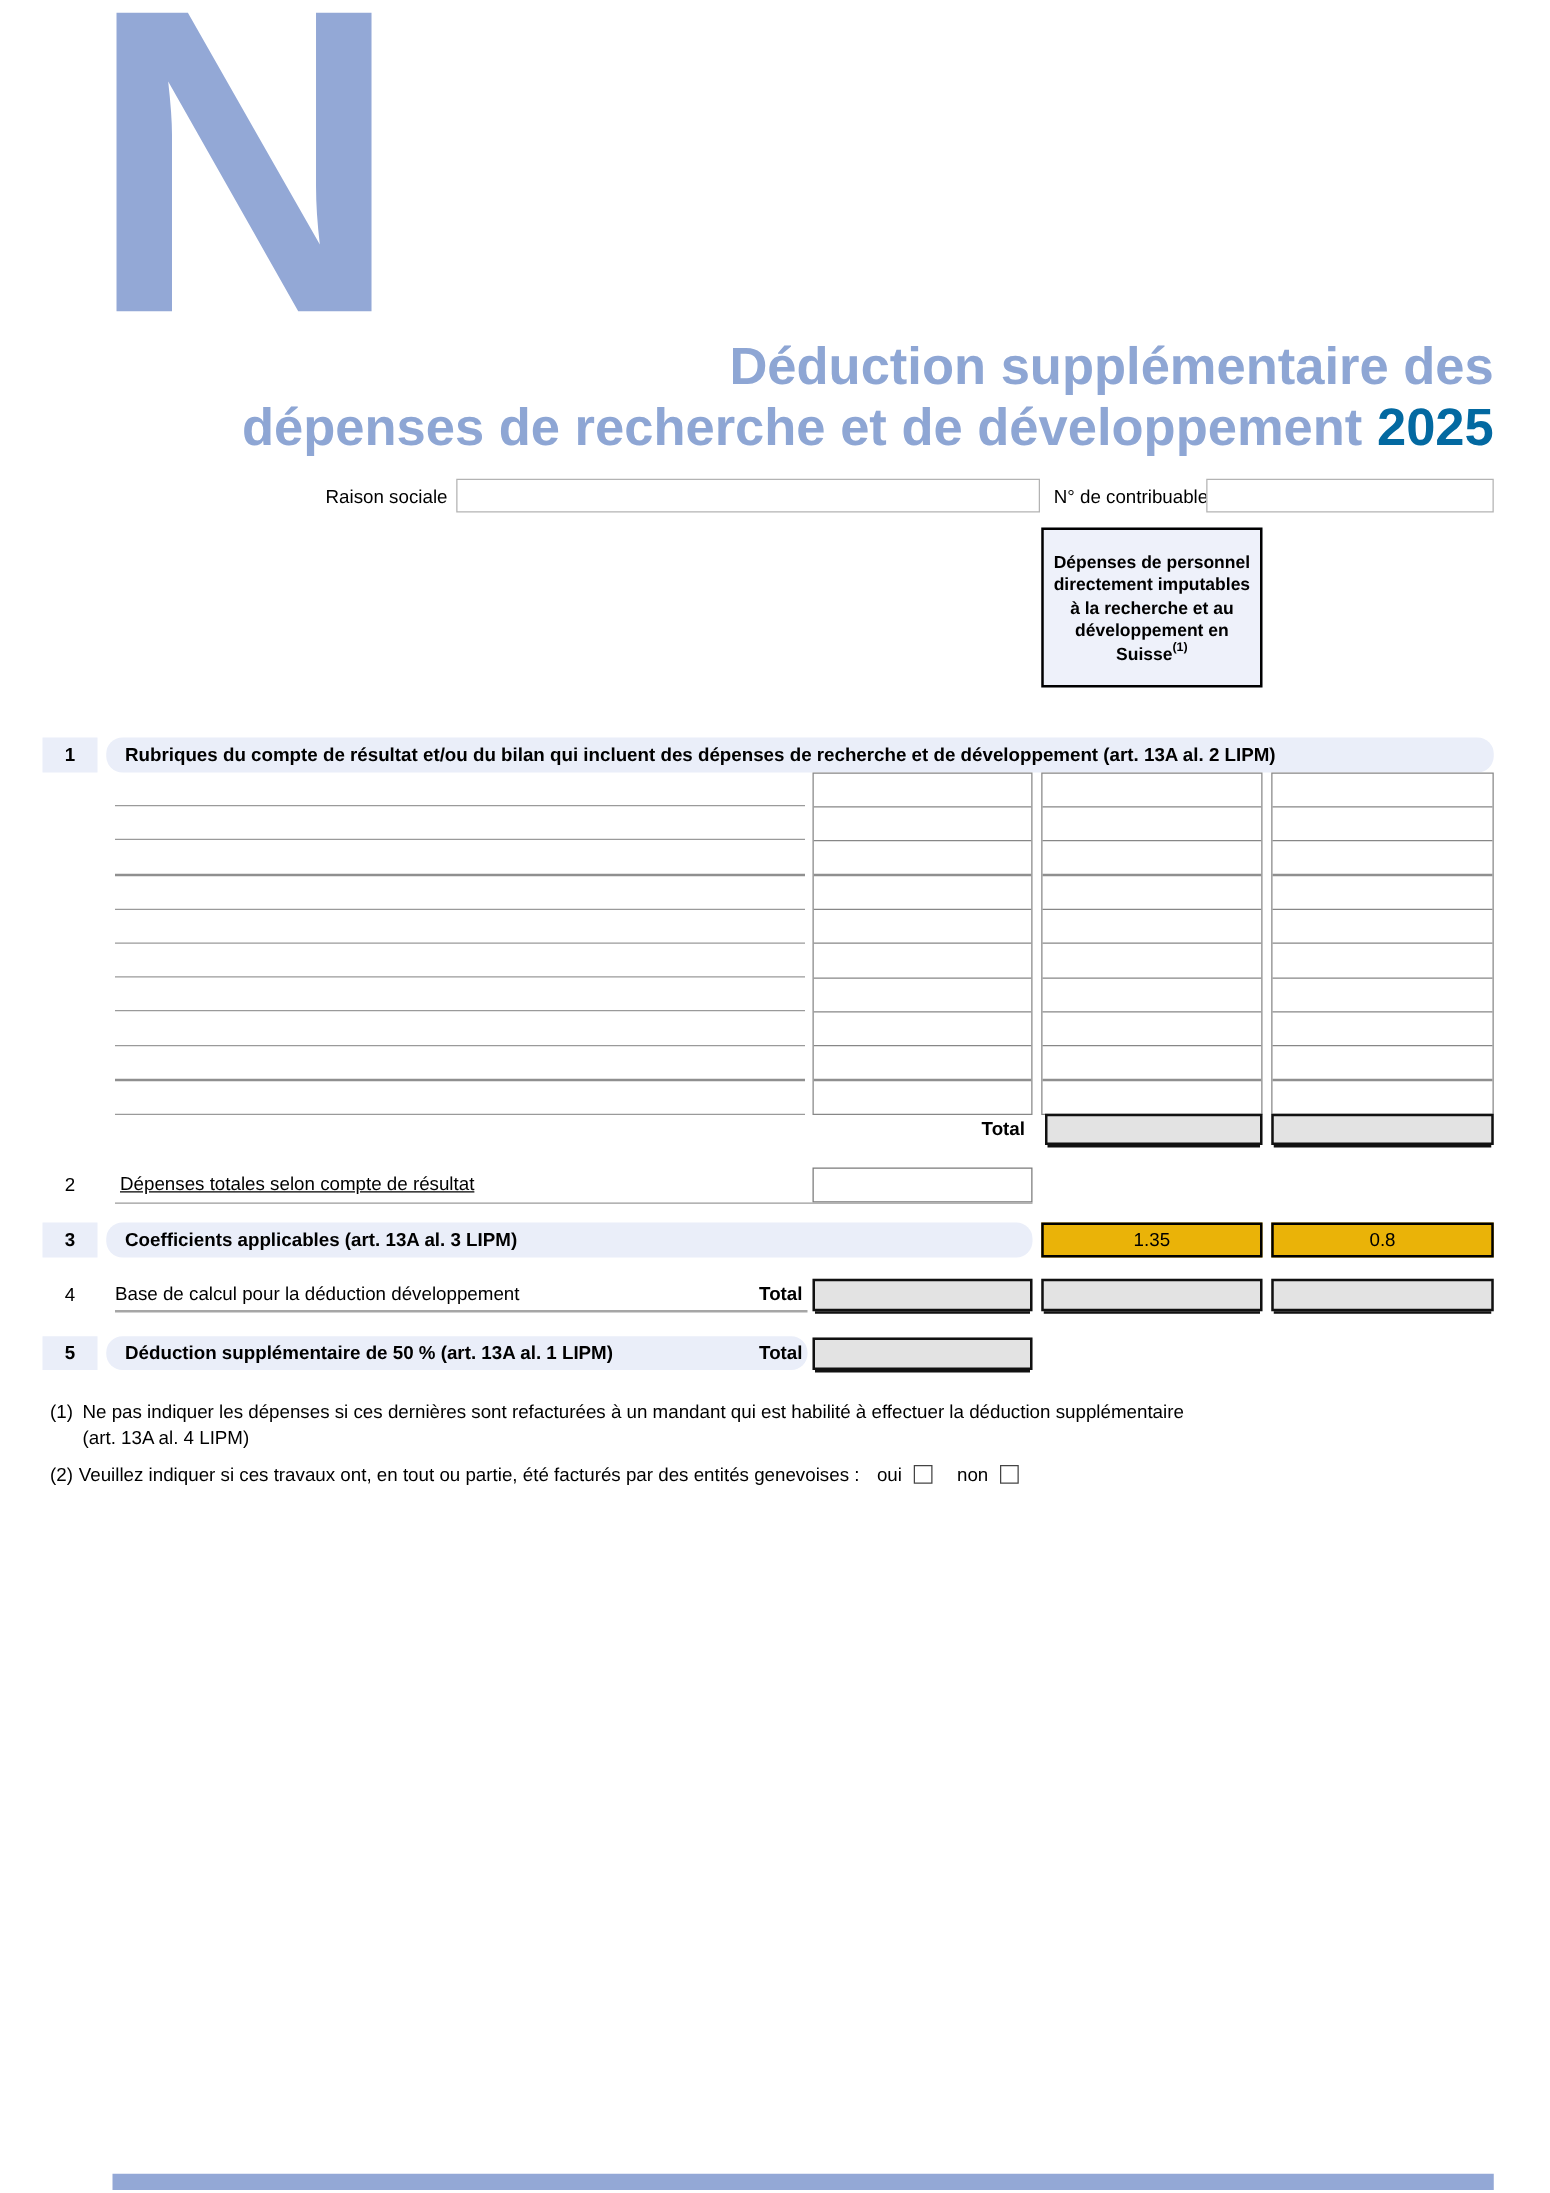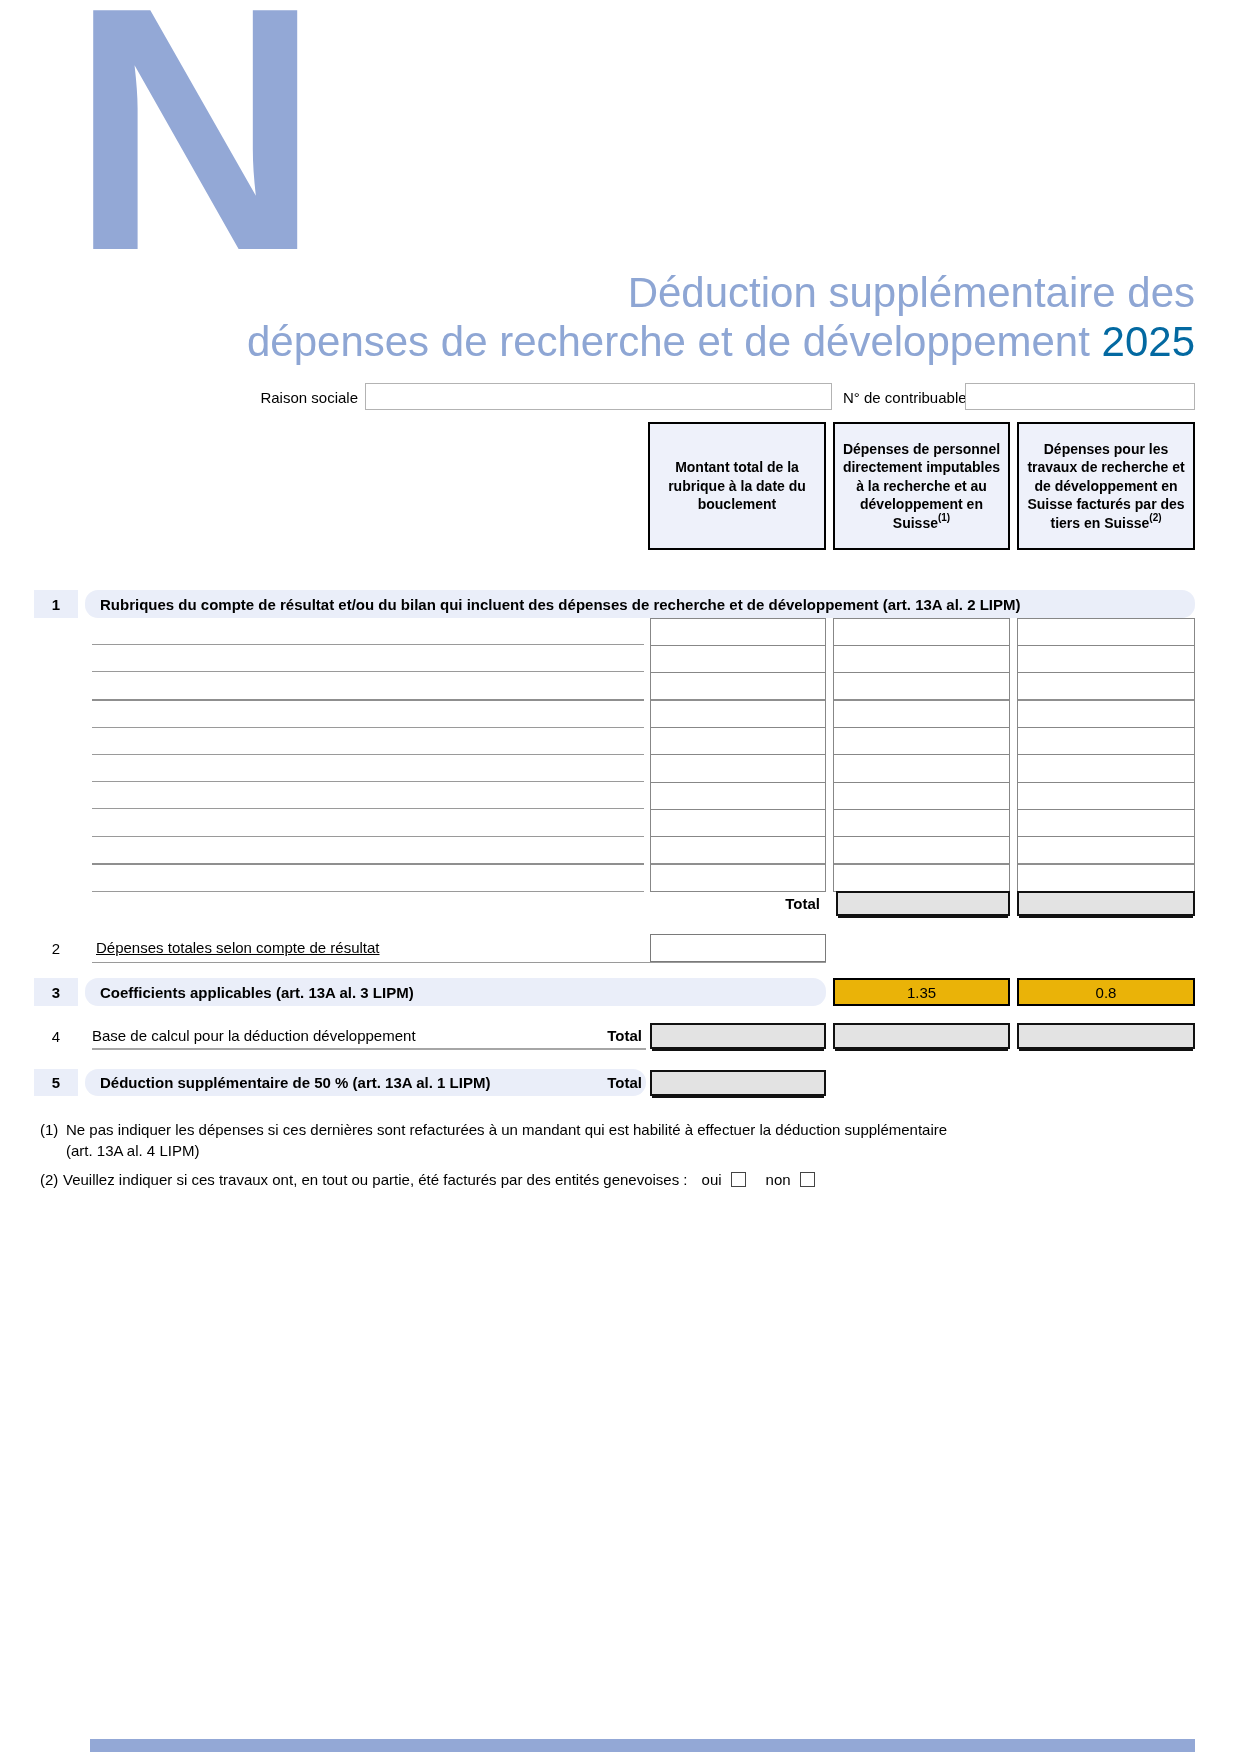--- a/index.html
+++ b/index.html
@@ -12,21 +12,21 @@
   .abs { position:absolute; }
 
   
   .letter-n {
     left:70px; top:-44px; font-size:347px; line-height:347px; font-weight:bold;
     color:#93a8d6;
   }
 
   
   .title-block { left:95px; top:268px; width:1100px; text-align:right; white-space:nowrap; }
-  .title-line { font-weight:normal; font-size:42px; line-height:49px; color:#8ea6d4; }
+  .title-line { font-weight:bold; font-size:42px; line-height:49px; color:#8ea6d4; }
   .title-year { color:#0369a1; }
 
   
   .id-label { font-size:15px; line-height:18px; }
   .id-input { background:#fff; border:1px solid #b3b3b3; }
 
   
   .colhead {
     top:422px; height:128px; background:#eef1fa; border:2px solid #000;
     display:flex; align-items:center; justify-content:flex-start;
@@ -95,28 +95,22 @@
   <div class="abs title-block">
     <div class="title-line">Déduction supplémentaire des</div>
     <div class="title-line"><span>dépenses de recherche et de développement</span> <span class="title-year">2025</span></div>
   </div>
 
   <div class="abs id-label" style="left:200px; top:389px; width:158px; text-align:right;">Raison sociale</div>
   <div class="abs id-input" style="left:365px; top:383px; width:467px; height:27px;"></div>
   <div class="abs id-label" style="left:843px; top:389px;">N° de contribuable</div>
   <div class="abs id-input" style="left:965px; top:383px; width:230px; height:27px;"></div>
 
-  <div class="abs colhead" style="left:648px; width:178px;">
-    <div><span>Montant total de la rubrique à la date du bouclement</span><sup class="fnref"></sup></div>
-  </div>
   <div class="abs colhead" style="left:833px; width:177px;">
     <div><span>Dépenses de personnel directement imputables à la recherche et au développement en Suisse</span><sup class="fnref">(1)</sup></div>
-  </div>
-  <div class="abs colhead" style="left:1017px; width:178px;">
-    <div><span>Dépenses pour les travaux de recherche et de développement en Suisse facturés par des tiers en Suisse</span><sup class="fnref">(2)</sup></div>
   </div>
 
   <div class="abs numbox" style="top:590px; height:28px;">1</div>
   <div class="abs band" style="left:85px; top:590px; width:1110px; height:28px;">Rubriques du compte de résultat et/ou du bilan qui incluent des dépenses de recherche et de développement (art. 13A al. 2 LIPM)</div>
 
   <div class="abs desc-col">
       <div class="desc-line"></div>
       <div class="desc-line"></div>
       <div class="desc-line"></div>
       <div class="desc-line"></div>

